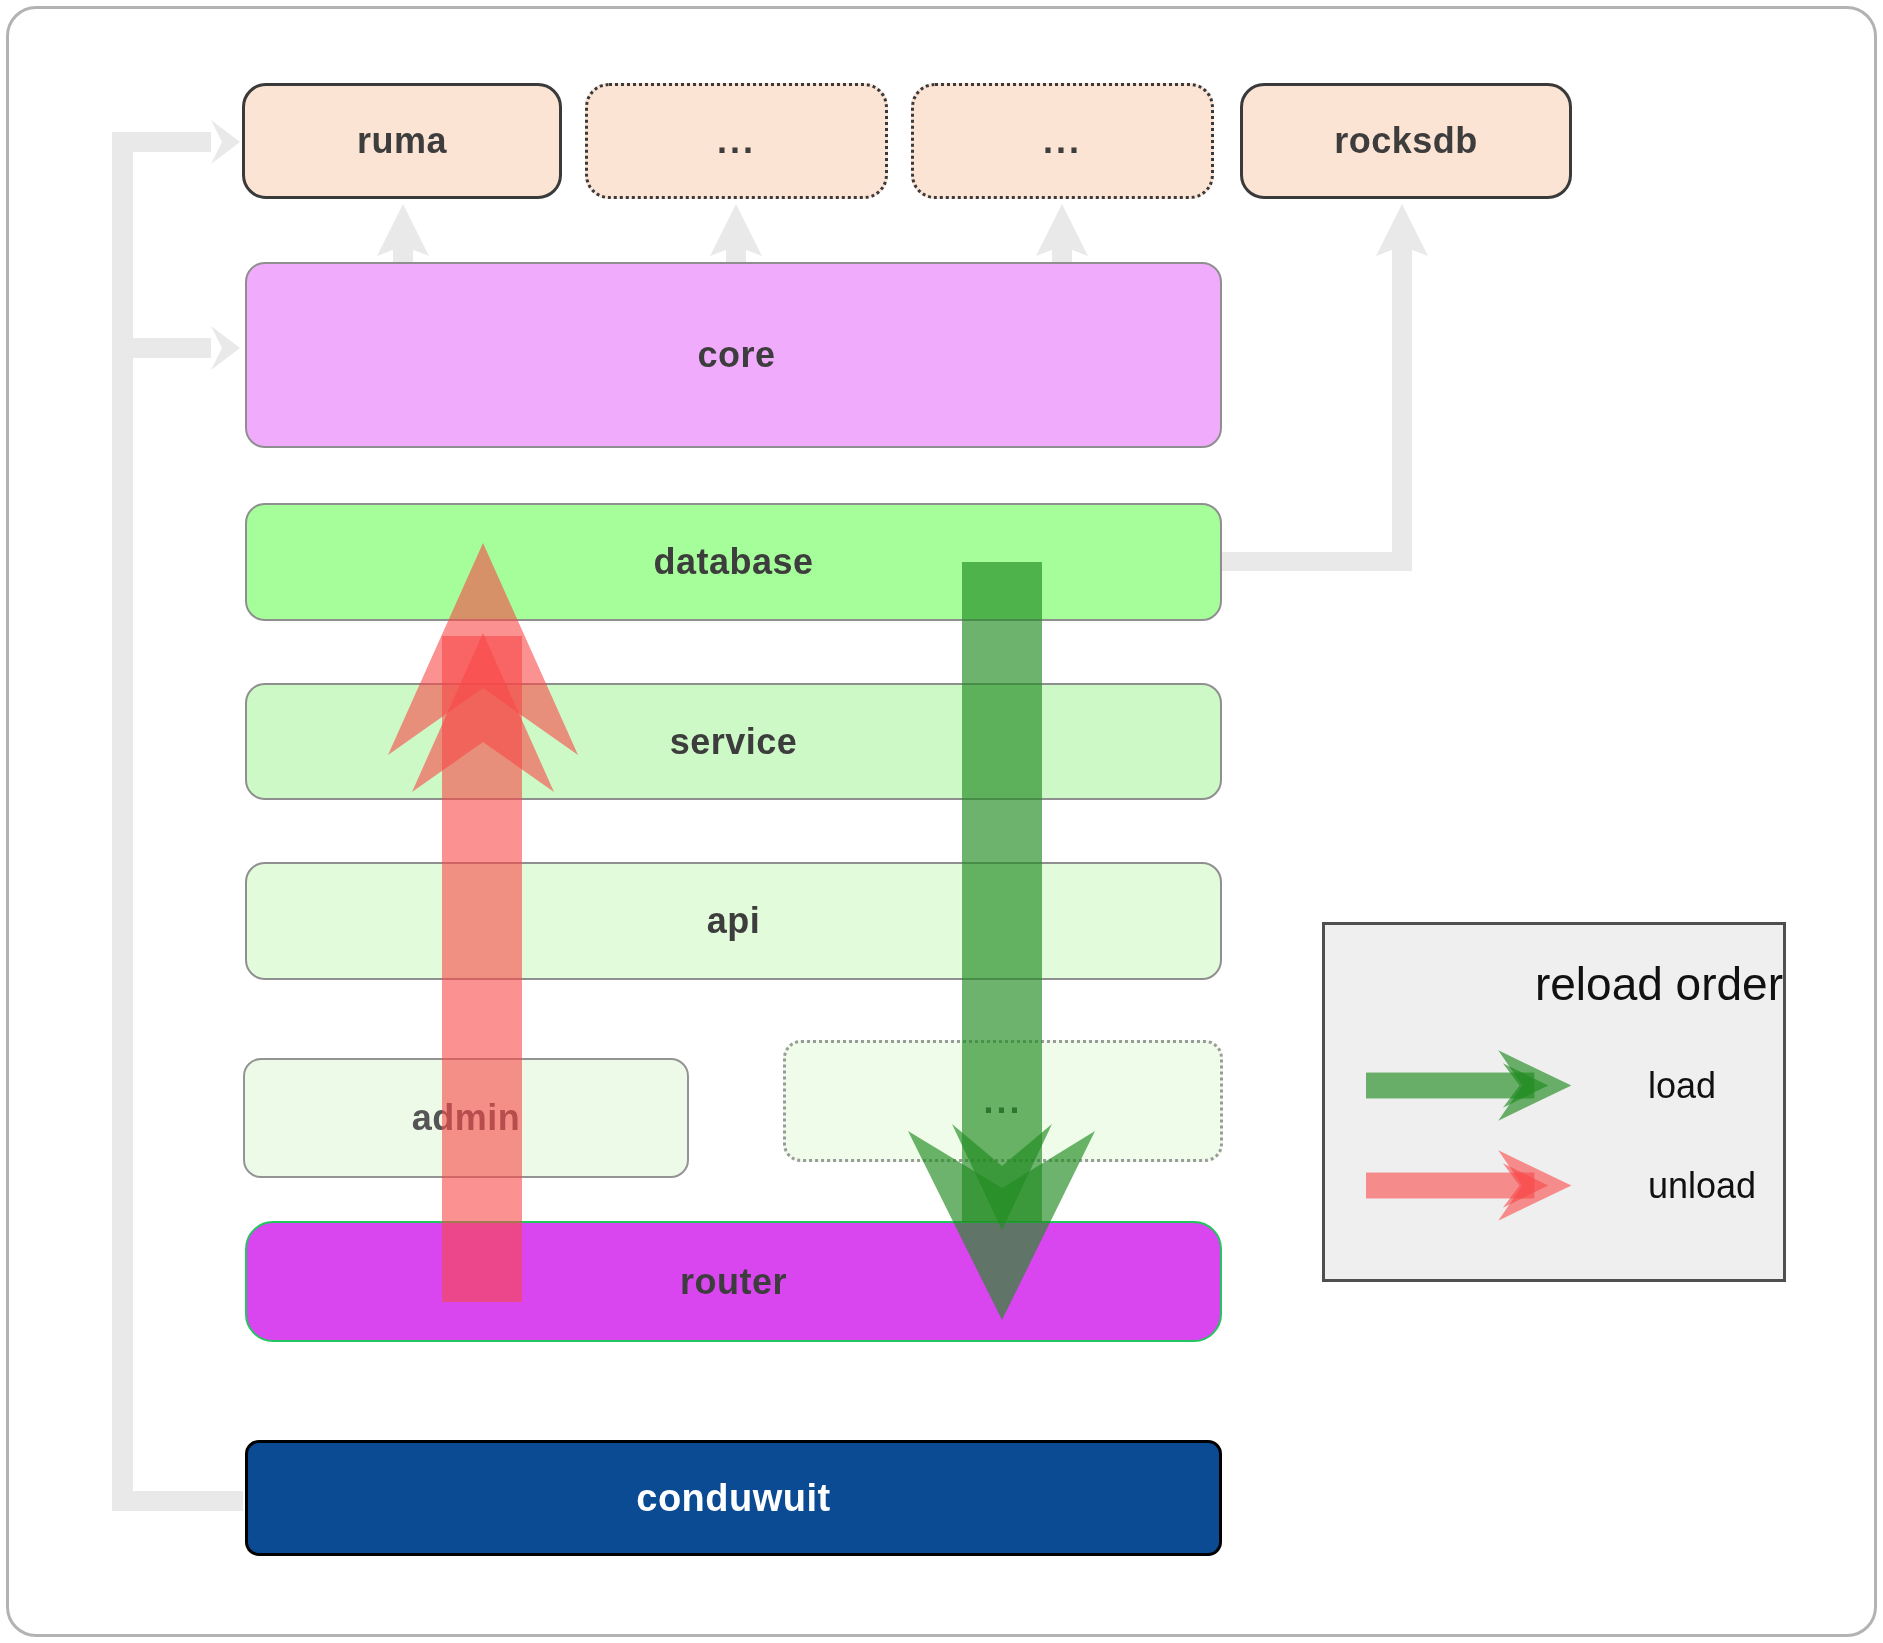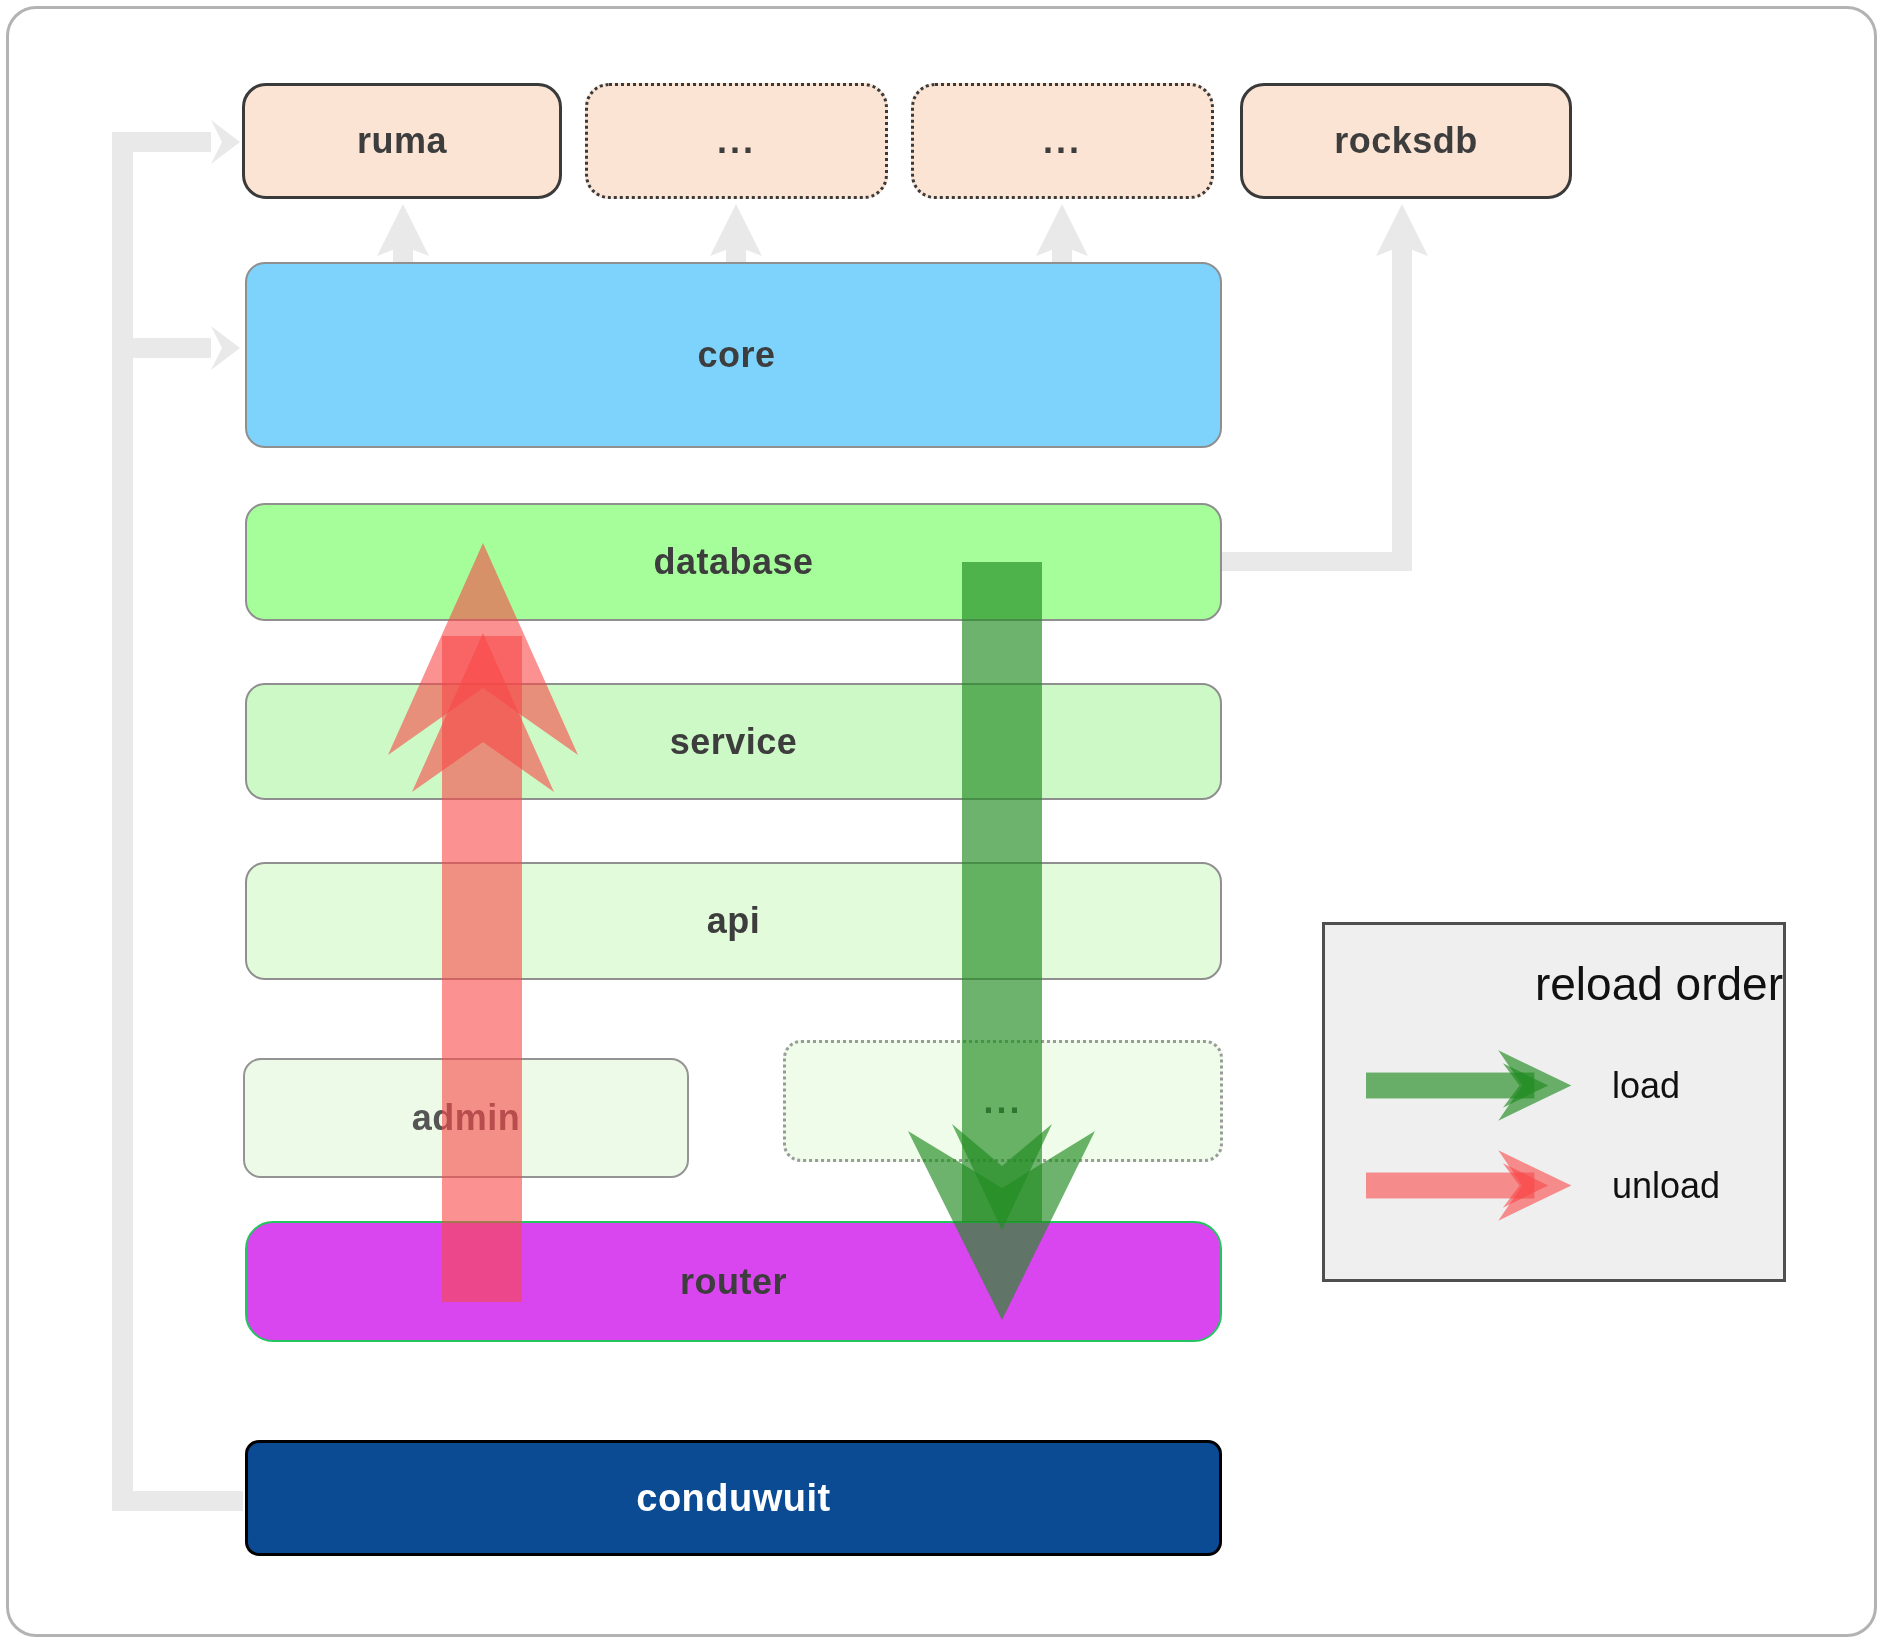--- a/index.html
+++ b/index.html
@@ -6,36 +6,36 @@
   body{font-family:"Liberation Sans","DejaVu Sans",sans-serif;}
   .canvas{position:relative;width:1883px;height:1643px;background:#ffffff;overflow:hidden;}
   .frame{position:absolute;left:6px;top:6px;width:1865px;height:1625px;border:3px solid #b3b3b3;border-radius:30px;}
   .layer{position:absolute;left:0;top:0;width:1883px;height:1643px;}
   .box{position:absolute;display:flex;align-items:center;justify-content:center;box-sizing:border-box;
        font-size:36px;font-weight:600;color:#3d3d3d;letter-spacing:0.5px;}
   
   .mod{background:#fce4d4;border:3px solid #3a3a3a;border-radius:24px;}
   .mod.dotted{border:3px dotted #3a3a3a;}
   
-  .core{background:#7dd3fc;border:2px solid #8f8f8f;border-radius:20px;padding-left:6px;}
+  .core{background:#f0abfc;border:2px solid #8f8f8f;border-radius:20px;padding-left:6px;}
   .database{background:#a6fe9b;border:2px solid #8f8f8f;border-radius:20px;align-items:center;}
   .service{background:#cdf9c6;border:2px solid #8f8f8f;border-radius:20px;}
   .api{background:#e2fcdb;border:2px solid #8f8f8f;border-radius:20px;}
   .admin{background:#edfae8;border:2px solid #949494;border-radius:18px;color:#555555;}
   .admindots{background:#effce9;border:3px dotted #9a9a9a;border-radius:18px;color:#4a4a4a;}
   .router{background:#d946ef;border:2px solid #22c55e;border-radius:28px;}
   .conduwuit{background:#0b4b94;border:3px solid #000000;border-radius:14px;color:#ffffff;font-size:38px;}
   .ellipsis{font-weight:700;letter-spacing:3px;}
   
   .legend{position:absolute;left:1322px;top:922px;width:464px;height:360px;background:#efefef;
           border:3px solid #4f4f4f;box-sizing:border-box;}
   .legend-title{position:absolute;top:32px;left:0;width:100%;text-align:right;font-size:46px;color:#111111;font-weight:400;}
   .legend-row{position:absolute;left:41px;height:77px;display:flex;align-items:center;}
   .legend-row .arrow-svg{width:222px;height:77px;display:block;}
-  .legend-label{margin-left:24px;font-size:36px;color:#111111;font-weight:400;}
+  .legend-label{margin-left:60px;font-size:36px;color:#111111;font-weight:400;}
   .grayfill{fill:#e9e9e9;}
   .greenfill{fill:rgba(34,139,34,0.66);}
   .redfill{fill:rgba(249,72,72,0.60);}
 </style>
 </head>
 <body>
 
 <div class="canvas">
 
   <div class="frame"></div>

